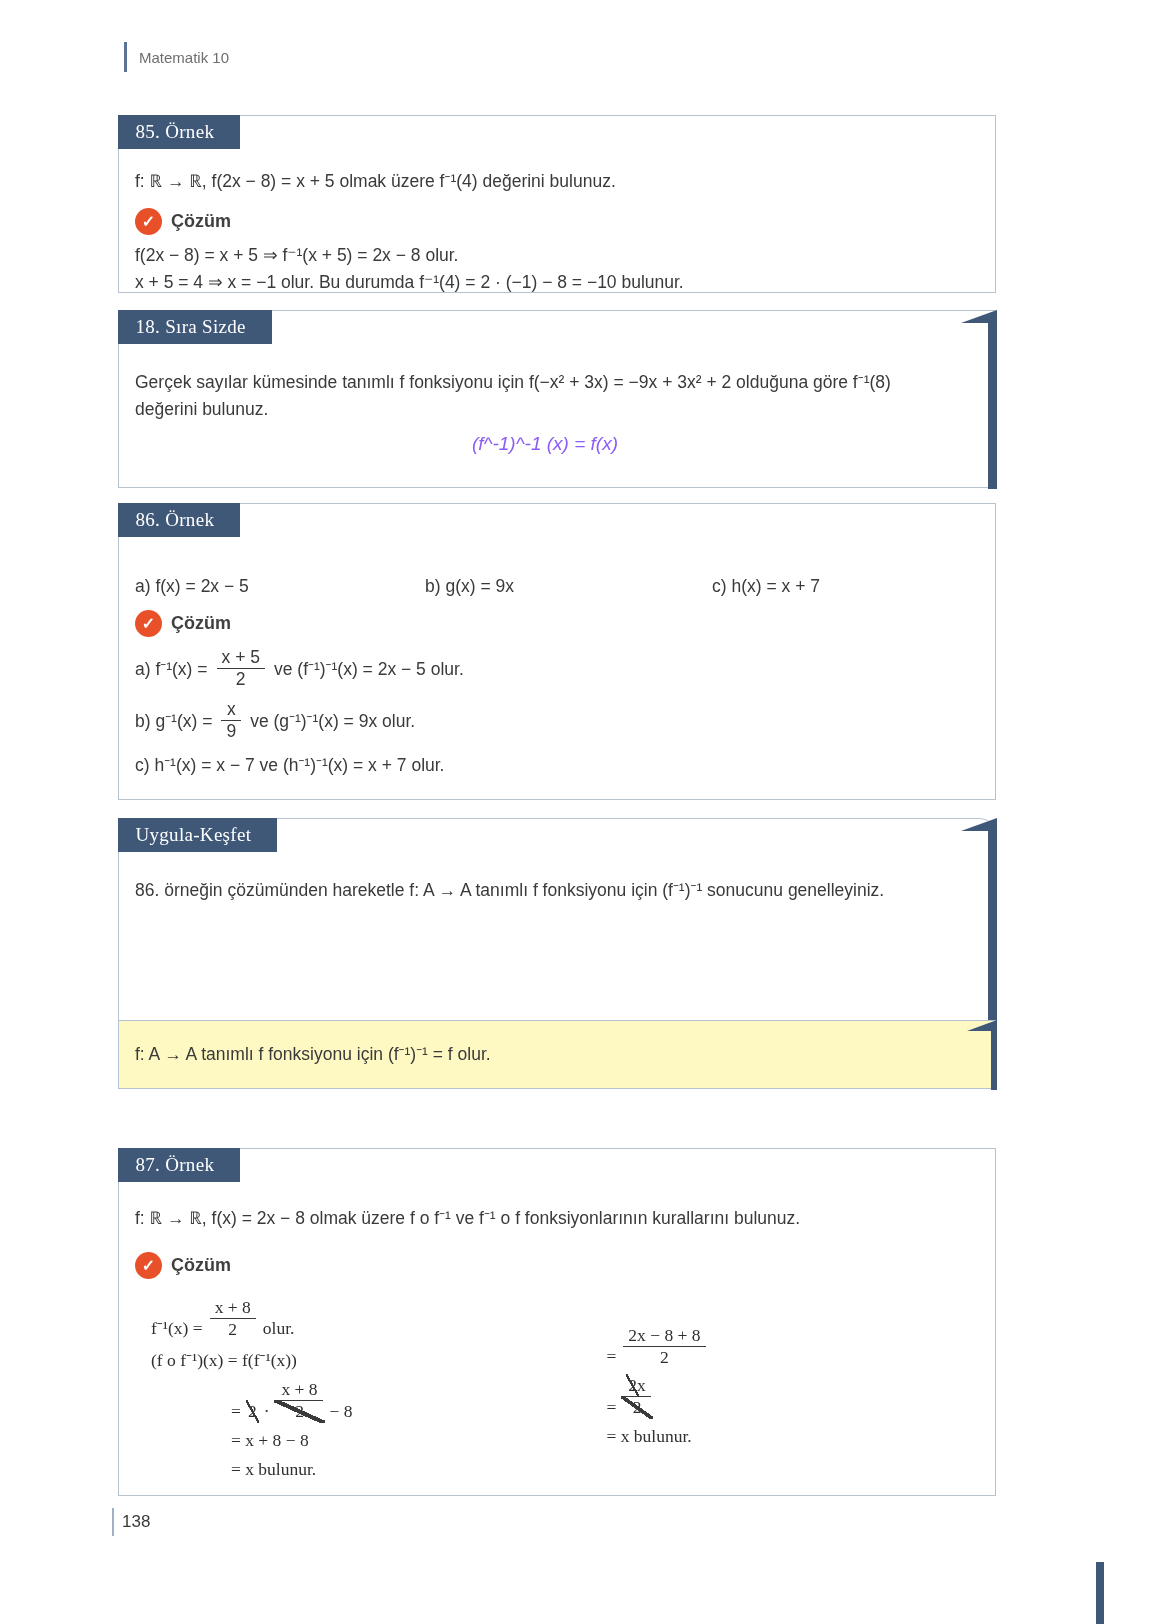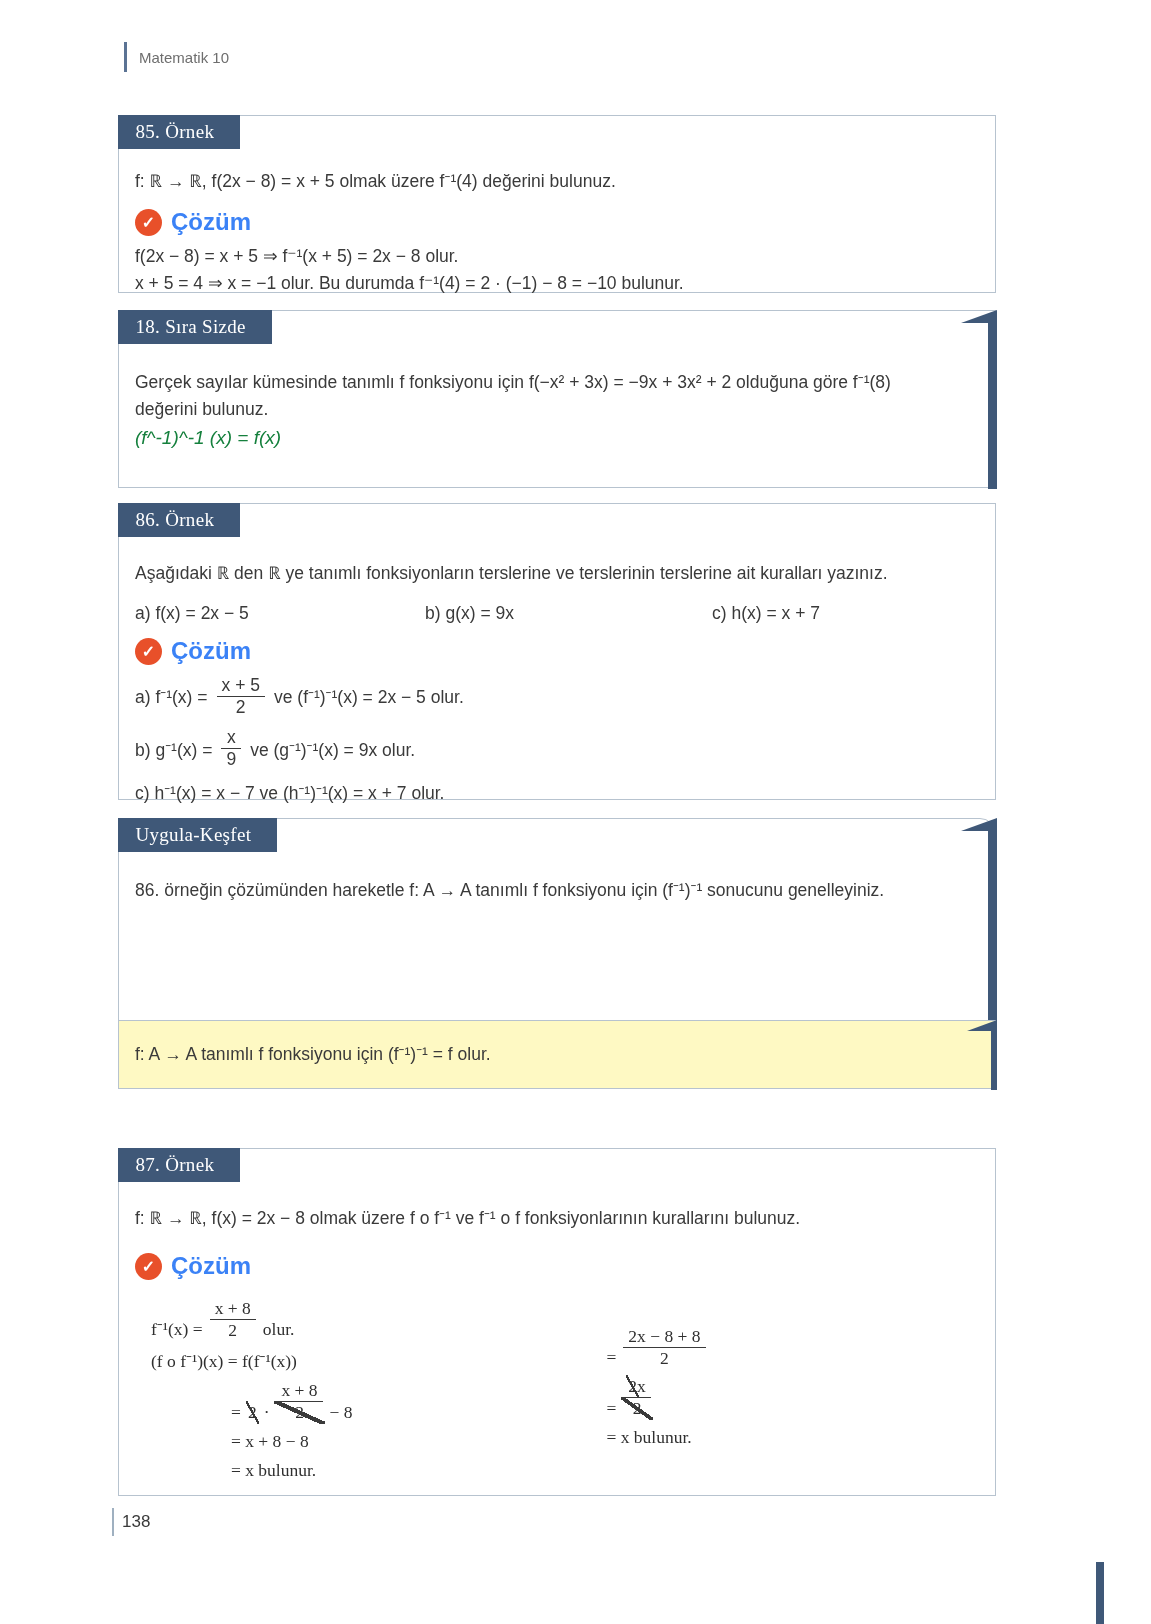--- a/index.html
+++ b/index.html
@@ -33,21 +33,21 @@
   .fold-bar-thin { position:absolute; top:8px; right:-1.5px; bottom:-1.5px; width:6px; background:#3f5878; }
 
   .box-body { padding:52px 30px 16px 16px; }
   .q { font-size:17.5px; color:#3a3a3a; line-height:1.55; }
   .cozum-row { display:flex; align-items:center; gap:9px; margin:13px 0 10px 0; }
   .check {
     width:27px; height:27px; border-radius:50%; background:#e8502a; color:#fff;
     display:inline-flex; align-items:center; justify-content:center;
     font-size:16px; font-weight:bold; flex:0 0 auto;
   }
-  .cozum-label { font-weight:bold; font-size:24px; color:#3b82f6; }
+  .cozum-label { font-weight:bold; font-size:18px; color:#404040; }
   .fline { font-size:17.5px; color:#3a3a3a; margin:6px 0; }
 
   
   .frac { display:inline-block; vertical-align:middle; text-align:center; line-height:1.18; }
   .frac .num { display:block; padding:0 5px; }
   .frac .den { display:block; border-top:1.4px solid #3a3a3a; padding:0 5px; }
   .sol-row { display:flex; align-items:center; gap:9px; margin:10px 0; font-size:17.5px; }
 
   .cancel { position:relative; display:inline-block; }
   .cancel::after {
@@ -57,21 +57,21 @@
 
   
   #box85 { top:115px; height:178px; }
   #box18 { top:310px; height:178px; }
   #box86 { top:503px; height:297px; }
   #boxuy { top:818px; height:222px;border-radius:16px; }
   #box87 { top:1148px; height:348px; }
 
   #box18 .box-body { padding:58px 40px 16px 16px; }
   .note-red {
-    color:#15803d; font-style:italic; font-size:19px; margin-top:4px;
+    color:#8b5cf6; font-style:italic; font-size:19px; text-align:center; margin-top:10px;
   }
 
   #box86 .box-body { padding:56px 22px 14px 16px; }
   .abc-row { display:flex; margin:16px 0 4px 0; font-size:17.5px; }
   .abc-row .c1 { width:290px; }
   .abc-row .c2 { width:287px; }
   .abc-row .c3 { flex:1; }
 
   #boxuy .box-body { padding:58px 40px 16px 16px; }
 
@@ -124,21 +124,20 @@
   <span class="fold-bar"></span>
   <div class="box-body">
     <div class="q">Gerçek sayılar kümesinde tanımlı f fonksiyonu için f(−x² + 3x) = −9x + 3x² + 2 olduğuna göre f⁻¹(8) değerini bulunuz.</div>
     <div class="note-red">(f^-1)^-1 (x) = f(x)</div>
   </div>
 </div>
 
 <div class="box" id="box86">
   <div class="tab">86. Örnek</div>
   <div class="box-body">
-    <div class="q">Aşağıdaki ℝ den ℝ ye tanımlı fonksiyonların terslerine ve terslerinin terslerine ait kuralları yazınız.</div>
     <div class="abc-row">
       <span class="c1">a) f(x) = 2x − 5</span>
       <span class="c2">b) g(x) = 9x</span>
       <span class="c3">c) h(x) = x + 7</span>
     </div>
     <div class="cozum-row">
       <span class="check">✓</span>
       <span class="cozum-label">Çözüm</span>
     </div>
     <div class="sol-row">

